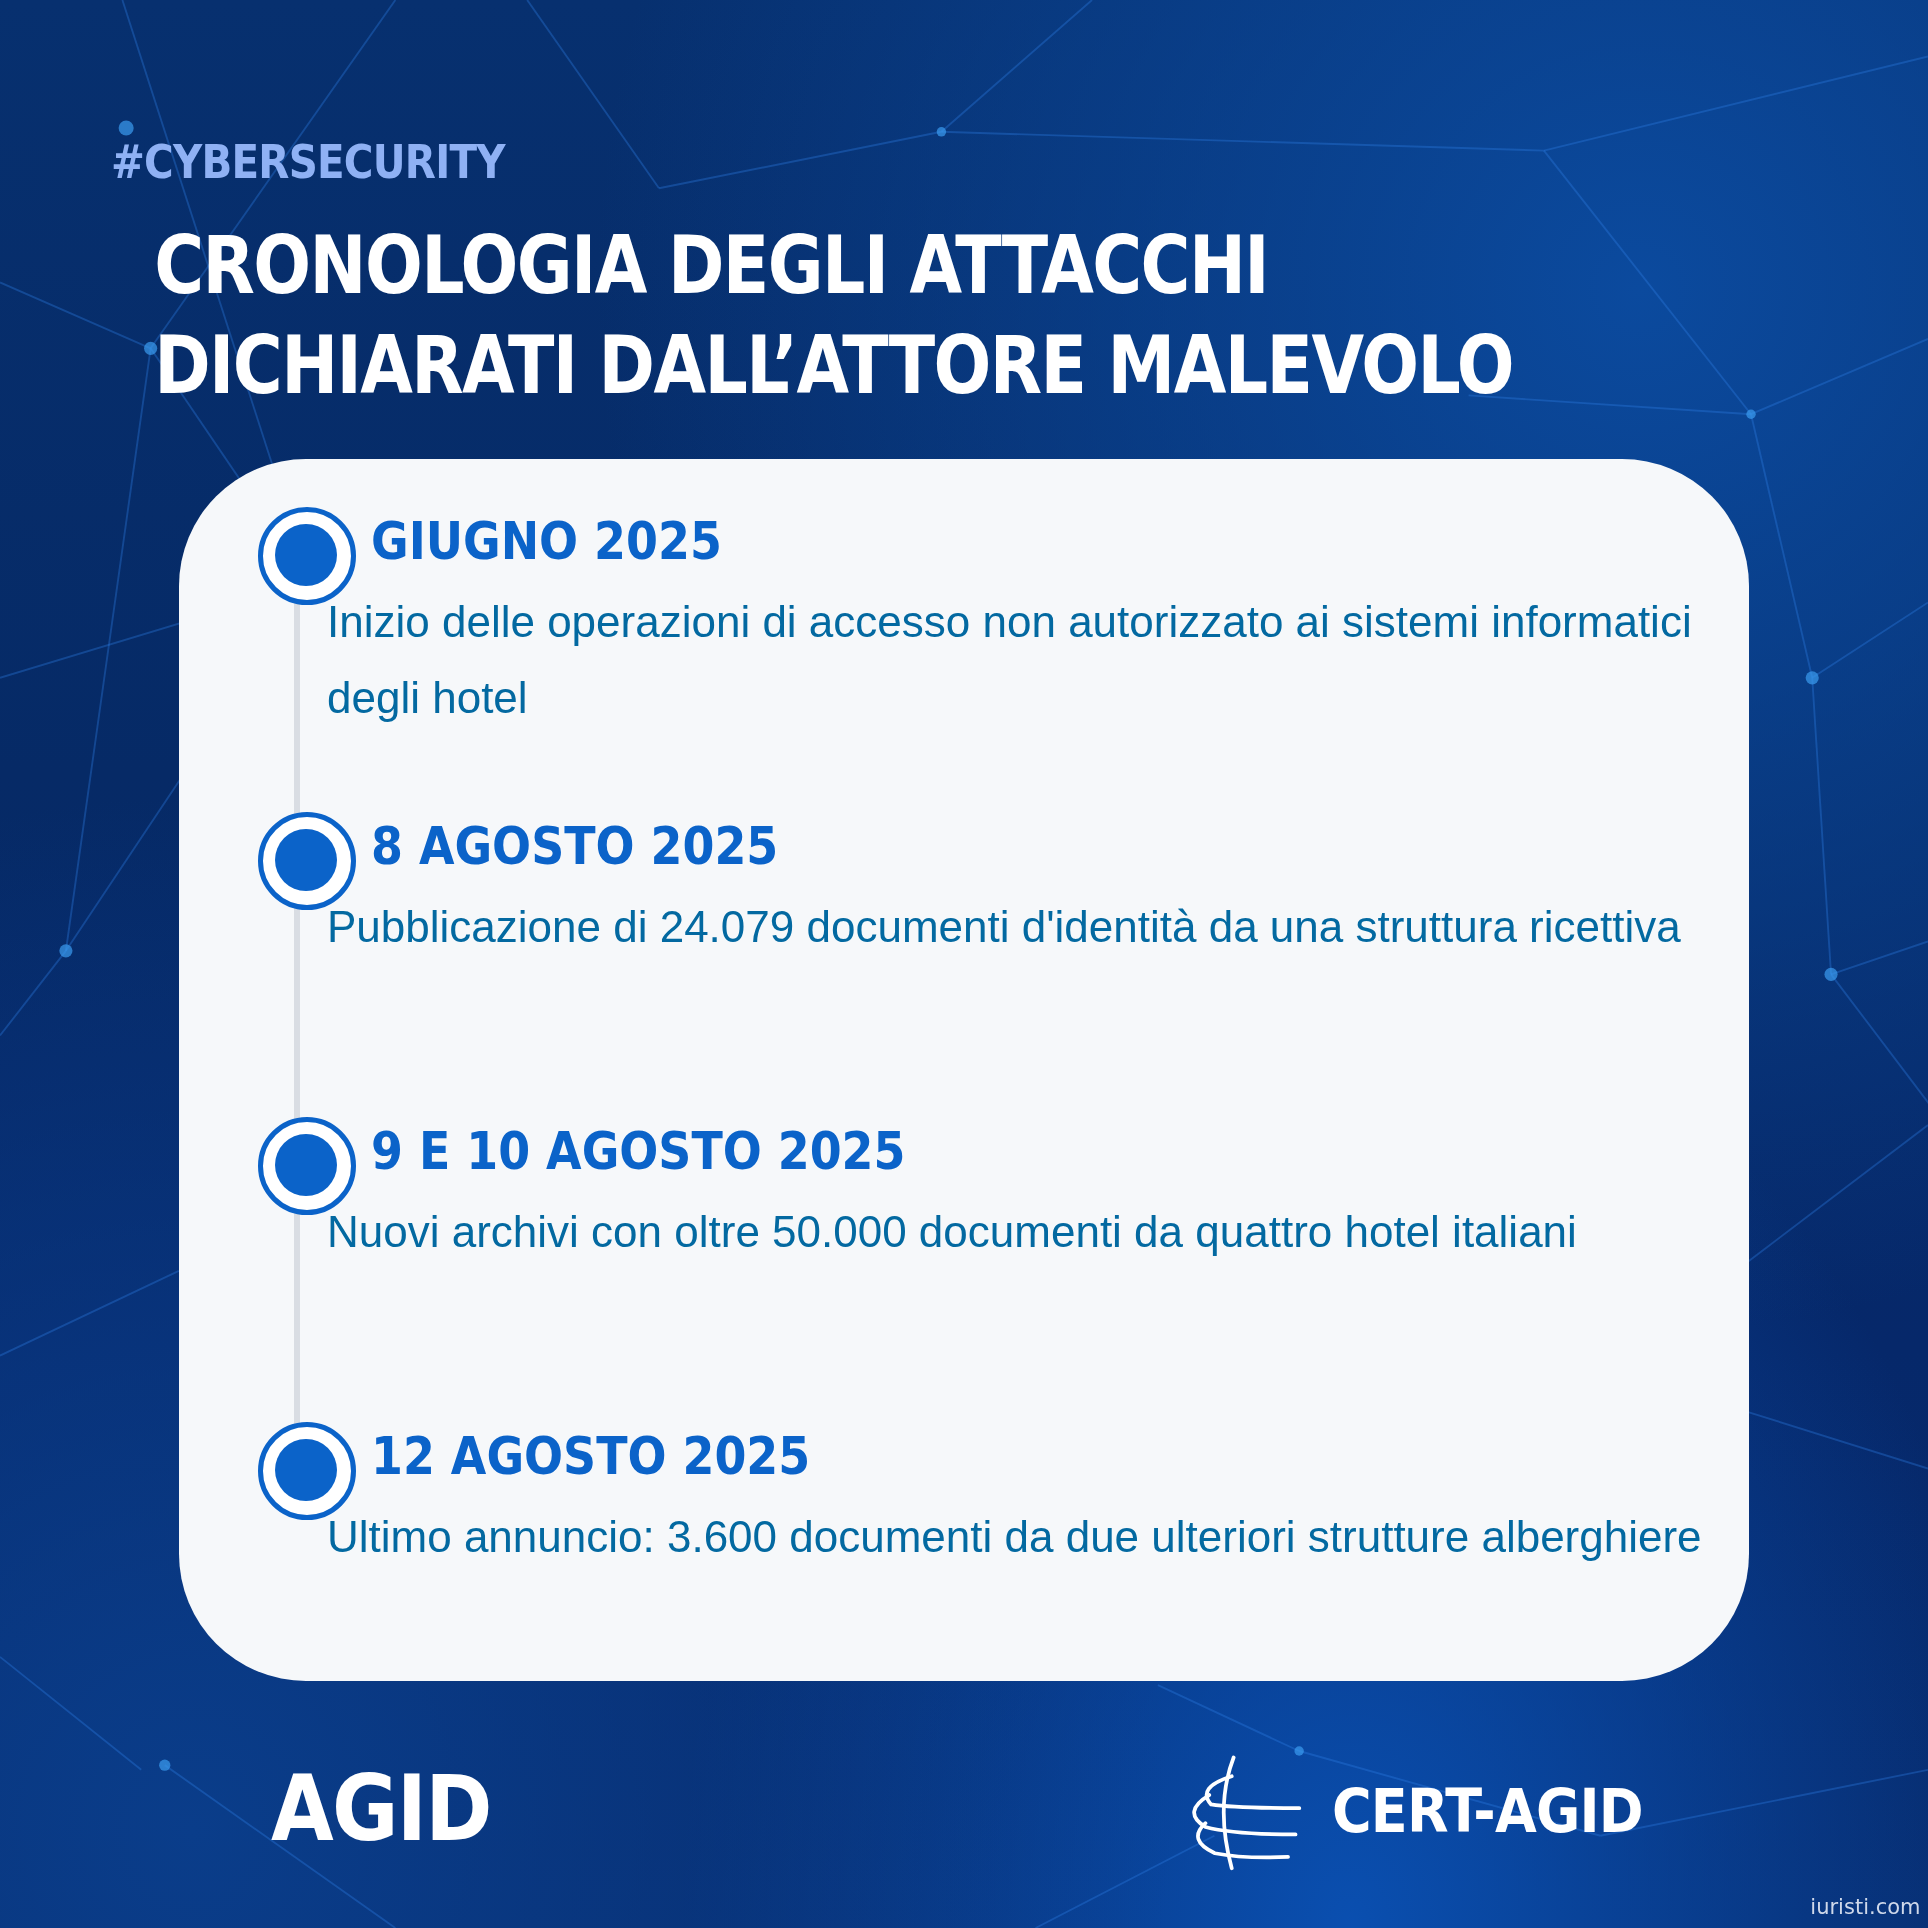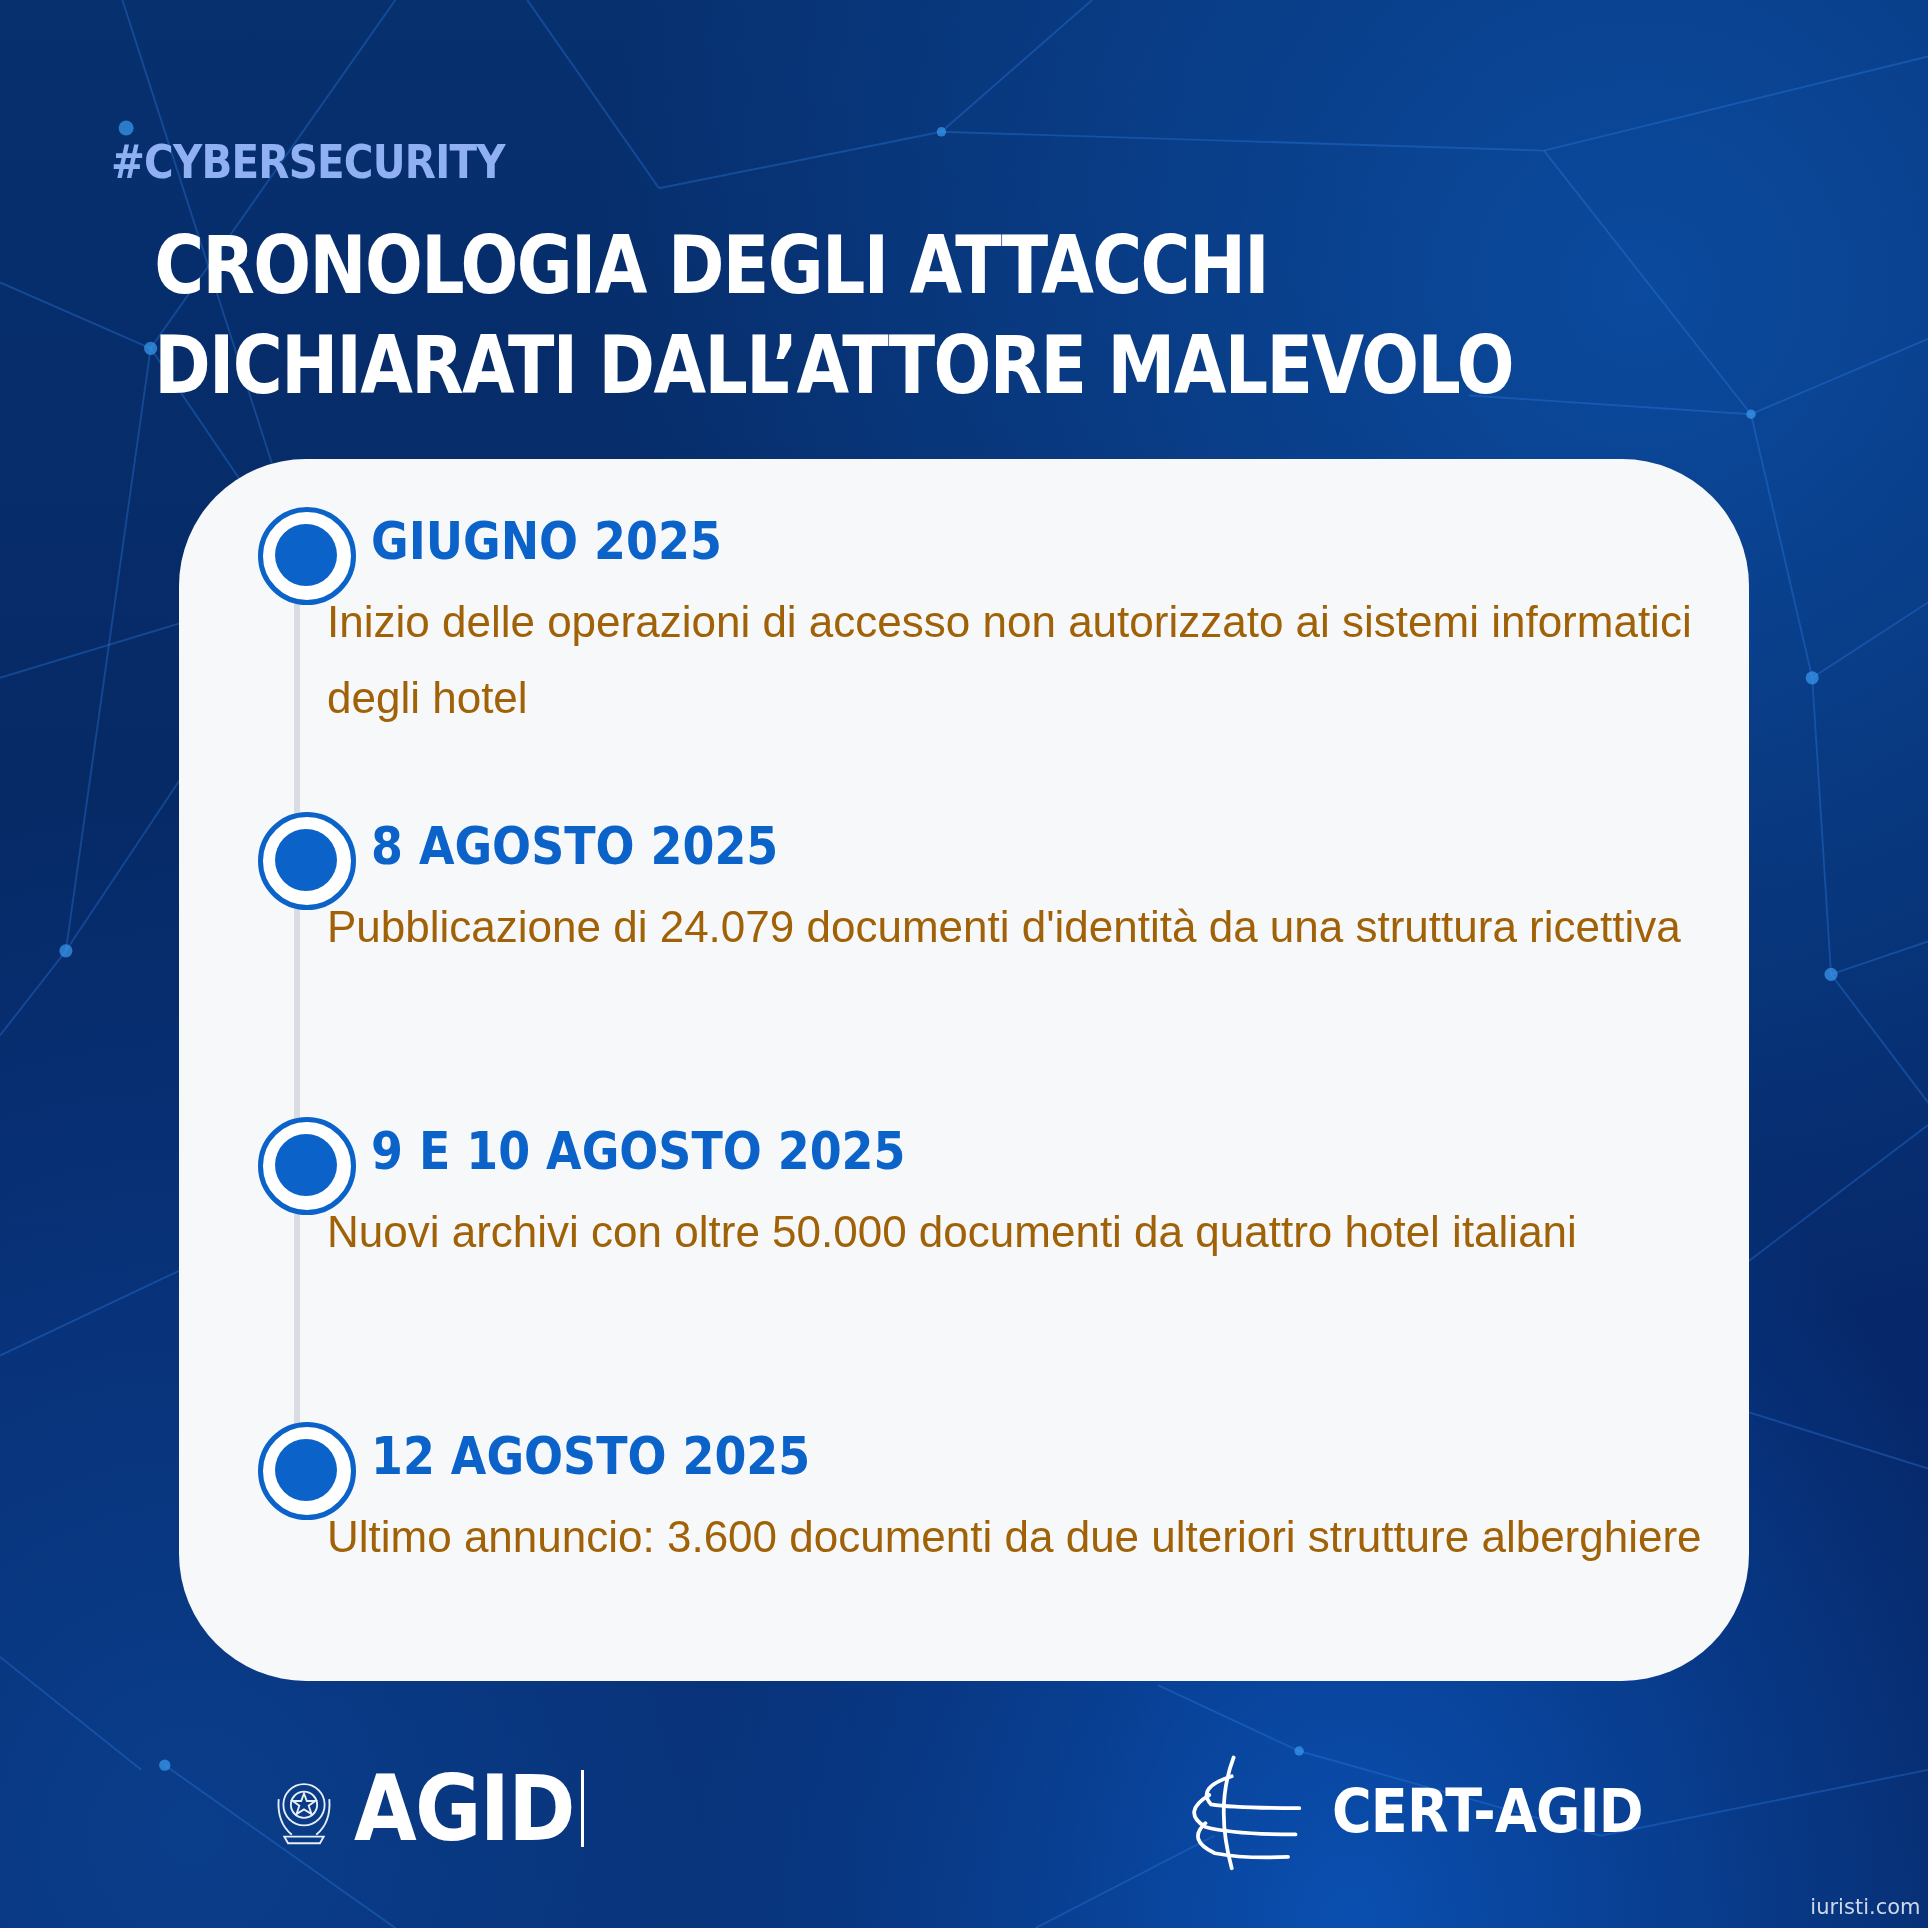--- a/index.html
+++ b/index.html
@@ -60,25 +60,25 @@
     .event-date {
       position: absolute; left: 117px; top: 5.6px;
       font-family: "DejaVu Sans", sans-serif; font-weight: bold;
       font-size: 51px; line-height: 66px; color: #0b63c9;
       white-space: nowrap;
       transform: scaleX(0.9); transform-origin: left center;
     }
     .event-desc {
       position: absolute; left: 73px; top: 81px; width: 1394px;
       font-family: "Liberation Sans", sans-serif;
-      font-size: 44px; line-height: 76px; color: #a16207;
+      font-size: 44px; line-height: 76px; color: #0369a1;
     }
     .footer-agid {
       position: absolute; left: 271px; top: 1766px; height: 85px;
-      display: flex; align-items: center;
+      display: flex; align-items: center; flex-direction: column;
     }
     .emblem {
       width: 66px; height: 75px; margin-right: 17px;
     }
     .agid-word {
       font-family: "DejaVu Sans", sans-serif; font-weight: bold;
       font-size: 90px; line-height: 85px; color: #fff; letter-spacing: -1.9px;
       transform: scaleX(0.9); transform-origin: left center;
       width: 218px;
     }

